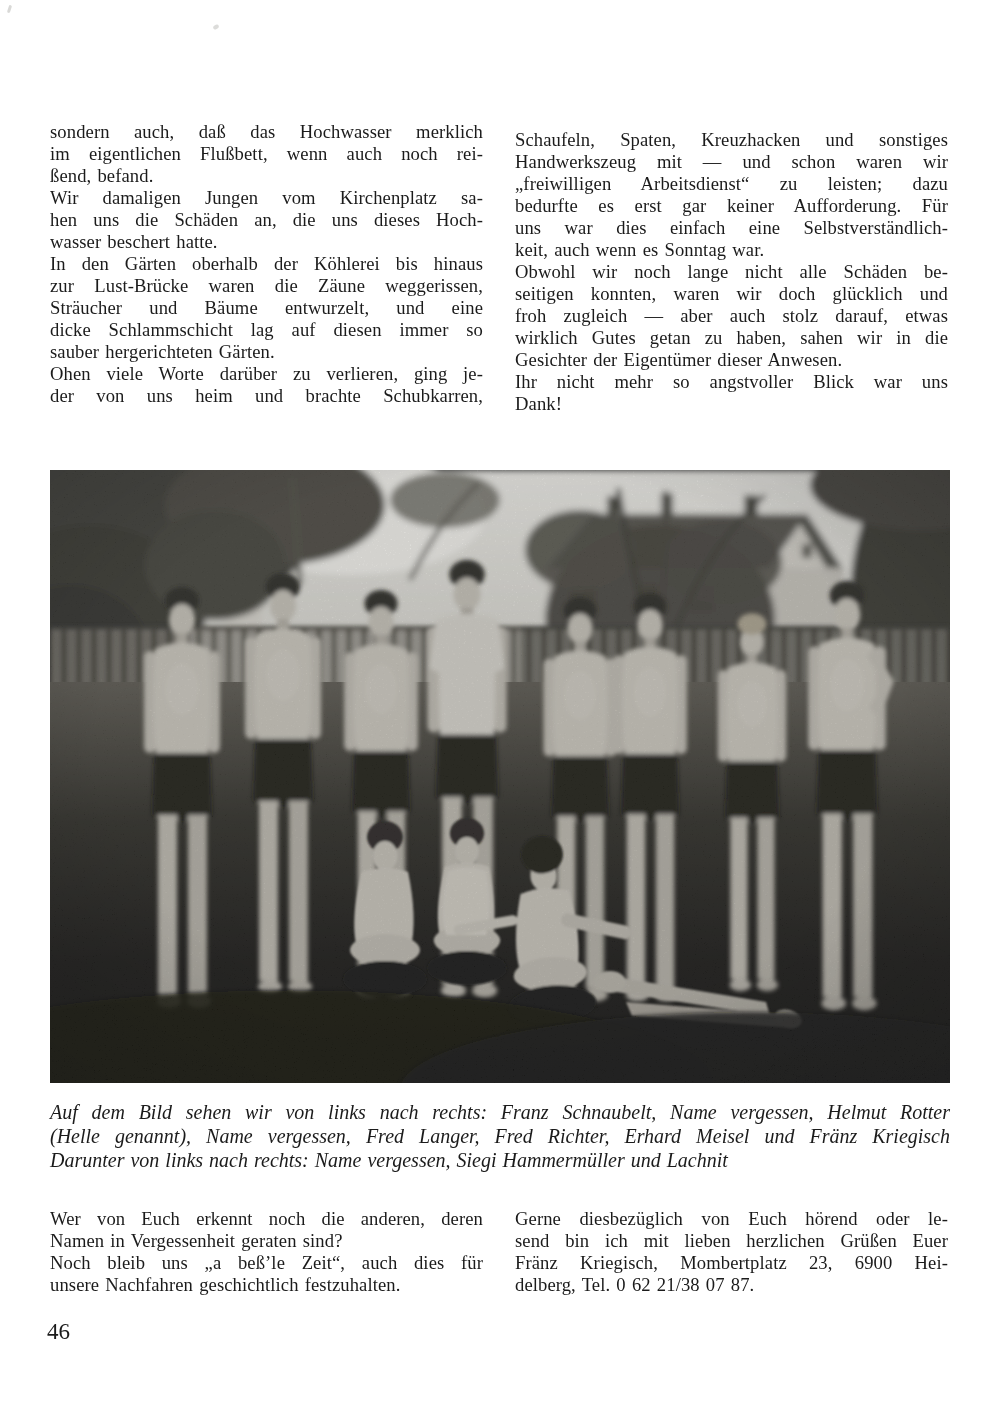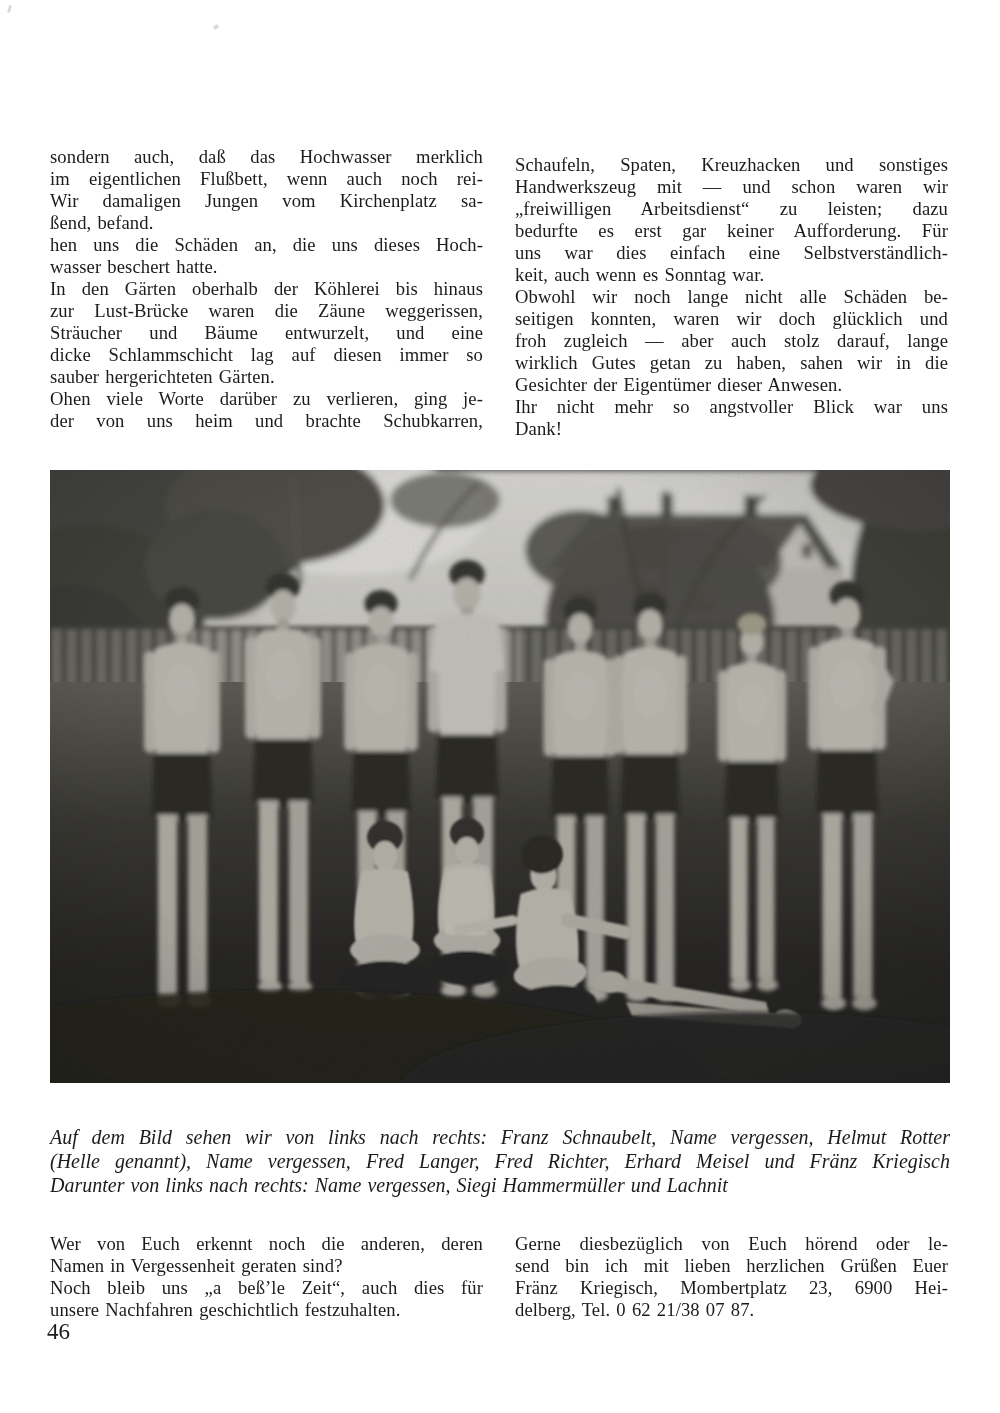--- a/index.html
+++ b/index.html
@@ -4,21 +4,21 @@
 <style>
   html,body{margin:0;padding:0;}
   body{
     position:relative;
     width:1000px;height:1413px;
     background:#ffffff;
     color:#1b1b1b;
     font-family:"Liberation Serif","DejaVu Serif",serif;
     overflow:hidden;
   }
-  .col{position:absolute;margin-top:25px;}
+  .col{position:absolute;}
   .line{
     margin:0;
     font-size:18.6px;
     line-height:22px;
     text-align:justify;
     text-align-last:left;
     text-justify:inter-word;
     word-spacing:1.4px;
     letter-spacing:0.1px;
     white-space:normal;
@@ -51,43 +51,43 @@
 </style>
 </head>
 <body>
 
 <div class="speck s1"></div>
 <div class="speck s2"></div>
 
 <section id="top-left" class="col">
     <p class="line fill">sondern auch, daß das Hochwasser merklich</p>
     <p class="line fill">im eigentlichen Flußbett, wenn auch noch rei-</p>
+    <p class="line">ßend, befand.</p>
     <p class="line fill">Wir damaligen Jungen vom Kirchenplatz sa-</p>
-    <p class="line">ßend, befand.</p>
     <p class="line fill">hen uns die Schäden an, die uns dieses Hoch-</p>
     <p class="line">wasser beschert hatte.</p>
     <p class="line fill">In den Gärten oberhalb der Köhlerei bis hinaus</p>
     <p class="line fill">zur Lust-Brücke waren die Zäune weggerissen,</p>
     <p class="line fill">Sträucher und Bäume entwurzelt, und eine</p>
     <p class="line fill">dicke Schlammschicht lag auf diesen immer so</p>
     <p class="line">sauber hergerichteten Gärten.</p>
     <p class="line fill">Ohen viele Worte darüber zu verlieren, ging je-</p>
     <p class="line fill">der von uns heim und brachte Schubkarren,</p>
   </section>
 
 <section id="top-right" class="col">
     <p class="line fill">Schaufeln, Spaten, Kreuzhacken und sonstiges</p>
     <p class="line fill">Handwerkszeug mit — und schon waren wir</p>
     <p class="line fill">„freiwilligen Arbeitsdienst“ zu leisten; dazu</p>
     <p class="line fill">bedurfte es erst gar keiner Aufforderung. Für</p>
     <p class="line fill">uns war dies einfach eine Selbstverständlich-</p>
     <p class="line">keit, auch wenn es Sonntag war.</p>
     <p class="line fill">Obwohl wir noch lange nicht alle Schäden be-</p>
     <p class="line fill">seitigen konnten, waren wir doch glücklich und</p>
-    <p class="line fill">froh zugleich — aber auch stolz darauf, lange</p>
+    <p class="line fill">froh zugleich — aber auch stolz darauf, etwas</p>
     <p class="line fill">wirklich Gutes getan zu haben, sahen wir in die</p>
     <p class="line">Gesichter der Eigentümer dieser Anwesen.</p>
     <p class="line fill">Ihr nicht mehr so angstvoller Blick war uns</p>
     <p class="line">Dank!</p>
   </section>
 
 <div id="photo-frame" role="img" aria-label="Schwarzweiß-Gruppenfoto: elf Jungen in dunklen Turnhosen vor Gartenzaun, Bäumen und einem Haus; acht stehend, drei davor sitzend">
   <svg viewBox="0 0 900 613" width="900" height="613" preserveAspectRatio="none">
     <defs>
       <linearGradient id="sky" x1="0" y1="0" x2="0" y2="1">

